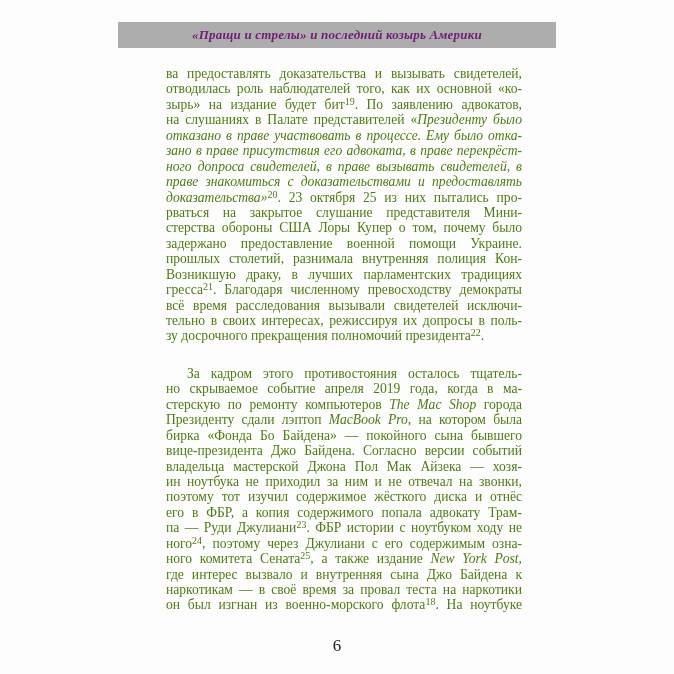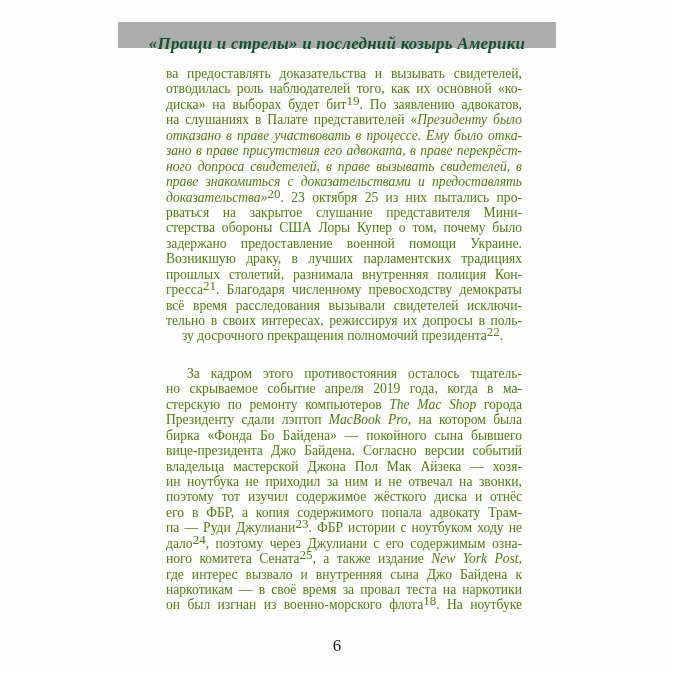--- a/index.html
+++ b/index.html
@@ -20,56 +20,54 @@
     left: 118px;
     top: 22px;
     width: 438px;
     height: 26px;
     background: #adadad;
     text-align: center;
   }
   .banner-title {
     display: inline-block;
     line-height: 26px;
-    font-size: 17px;
+    font-size: 13px;
     font-style: italic;
     font-weight: 700;
-    color: #14532d;
+    color: #701a75;
     letter-spacing: 0.2px;
     white-space: nowrap;
-    margin-top: 9px;
   }
   .body-text {
     position: absolute;
     left: 166px;
     top: 66px;
     width: 356px;
     font-size: 13.6px;
     line-height: 15.45px;
     color: #4d7c0f;
   }
   .line {
     text-align: justify;
     text-align-last: justify;
     height: 15.45px;
     overflow: hidden;
   }
   .line.para-end {
     text-align-last: left;
-    margin-left: 16px;
   }
   .line.indent {
     padding-left: 21px;
     margin-top: 22px;
   }
   .it {
     font-style: italic;
   }
   .body-text sup {
-    font-size: 13px;
+    font-size: 10px;
     line-height: 0;
     vertical-align: 4px;
   }
   .page-number {
     position: absolute;
     left: 0;
     top: 636px;
     width: 674px;
     text-align: center;
     font-size: 17px;
@@ -81,48 +79,48 @@
 
 <div class="page">
 
   <div class="banner">
     <span class="banner-title">«Пращи и стрелы» и последний козырь Америки</span>
   </div>
 
   <div class="body-text">
       <div class="line"><span>ва предоставлять доказательства и вызывать свидетелей,</span></div>
       <div class="line"><span>отводилась роль наблюдателей того, как их основной «ко-</span></div>
-      <div class="line"><span>диска» на выборах будет бит</span><sup>19</sup><span>. По заявлению адвокатов,</span></div>
+      <div class="line"><span>зырь» на издание будет бит</span><sup>19</sup><span>. По заявлению адвокатов,</span></div>
       <div class="line"><span>на слушаниях в Палате представителей «</span><span class="it">Президенту было</span></div>
       <div class="line"><span class="it">отказано в праве участвовать в процессе. Ему было отка-</span></div>
       <div class="line"><span class="it">зано в праве присутствия его адвоката, в праве перекрёст-</span></div>
       <div class="line"><span class="it">ного допроса свидетелей, в праве вызывать свидетелей, в</span></div>
       <div class="line"><span class="it">праве знакомиться с доказательствами и предоставлять</span></div>
       <div class="line"><span class="it">доказательства»</span><sup>20</sup><span>. 23 октября 25 из них пытались про-</span></div>
       <div class="line"><span>рваться на закрытое слушание представителя Мини-</span></div>
       <div class="line"><span>стерства обороны США Лоры Купер о том, почему было</span></div>
       <div class="line"><span>задержано предоставление военной помощи Украине.</span></div>
+      <div class="line"><span>прошлых столетий, разнимала внутренняя полиция Кон-</span></div>
       <div class="line"><span>Возникшую драку, в лучших парламентских традициях</span></div>
-      <div class="line"><span>прошлых столетий, разнимала внутренняя полиция Кон-</span></div>
       <div class="line"><span>гресса</span><sup>21</sup><span>. Благодаря численному превосходству демократы</span></div>
       <div class="line"><span>всё время расследования вызывали свидетелей исключи-</span></div>
       <div class="line"><span>тельно в своих интересах, режиссируя их допросы в поль-</span></div>
       <div class="line para-end"><span>зу досрочного прекращения полномочий президента</span><sup>22</sup><span>.</span></div>
       <div class="line indent"><span>За кадром этого противостояния осталось тщатель-</span></div>
       <div class="line"><span>но скрываемое событие апреля 2019 года, когда в ма-</span></div>
       <div class="line"><span>стерскую по ремонту компьютеров </span><span class="it">The Mac Shop</span><span> города</span></div>
       <div class="line"><span>Президенту сдали лэптоп </span><span class="it">MacBook Pro</span><span>, на котором была</span></div>
       <div class="line"><span>бирка «Фонда Бо Байдена» — покойного сына бывшего</span></div>
       <div class="line"><span>вице-президента Джо Байдена. Согласно версии событий</span></div>
       <div class="line"><span>владельца мастерской Джона Пол Мак Айзека — хозя-</span></div>
       <div class="line"><span>ин ноутбука не приходил за ним и не отвечал на звонки,</span></div>
       <div class="line"><span>поэтому тот изучил содержимое жёсткого диска и отнёс</span></div>
       <div class="line"><span>его в ФБР, а копия содержимого попала адвокату Трам-</span></div>
       <div class="line"><span>па — Руди Джулиани</span><sup>23</sup><span>. ФБР истории с ноутбуком ходу не</span></div>
-      <div class="line"><span>дало</span><sup>24</sup><span>, поэтому через Джулиани с его содержимым озна-</span></div>
+      <div class="line"><span>ного</span><sup>24</sup><span>, поэтому через Джулиани с его содержимым озна-</span></div>
       <div class="line"><span>ного комитета Сената</span><sup>25</sup><span>, а также издание </span><span class="it">New York Post,</span></div>
       <div class="line"><span>где интерес вызвало и внутренняя сына Джо Байдена к</span></div>
       <div class="line"><span>наркотикам — в своё время за провал теста на наркотики</span></div>
       <div class="line"><span>он был изгнан из военно-морского флота</span><sup>18</sup><span>. На ноутбуке</span></div>
     </div>
 
   <div class="page-number">6</div>
 
 </div>
 

